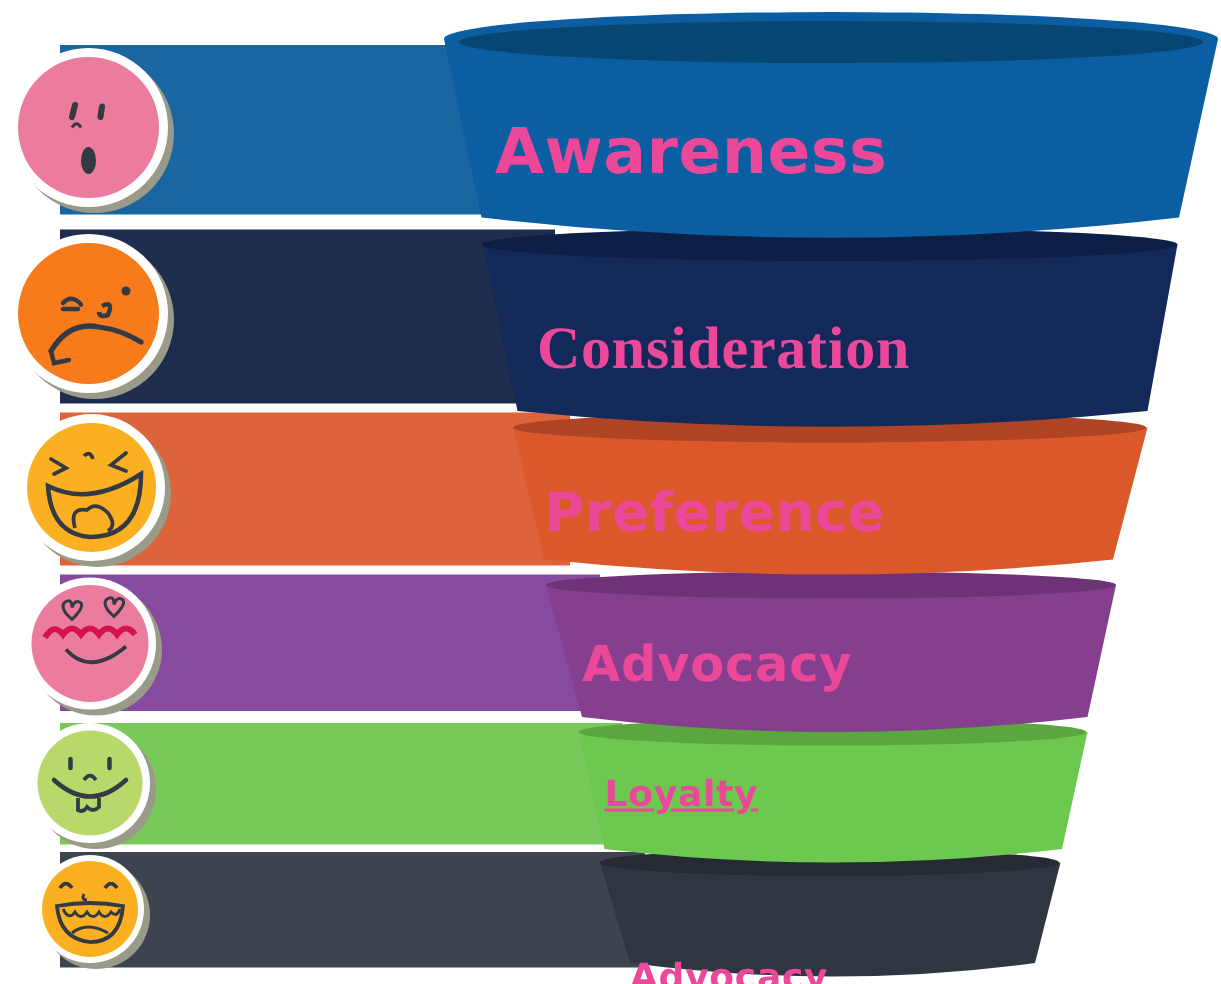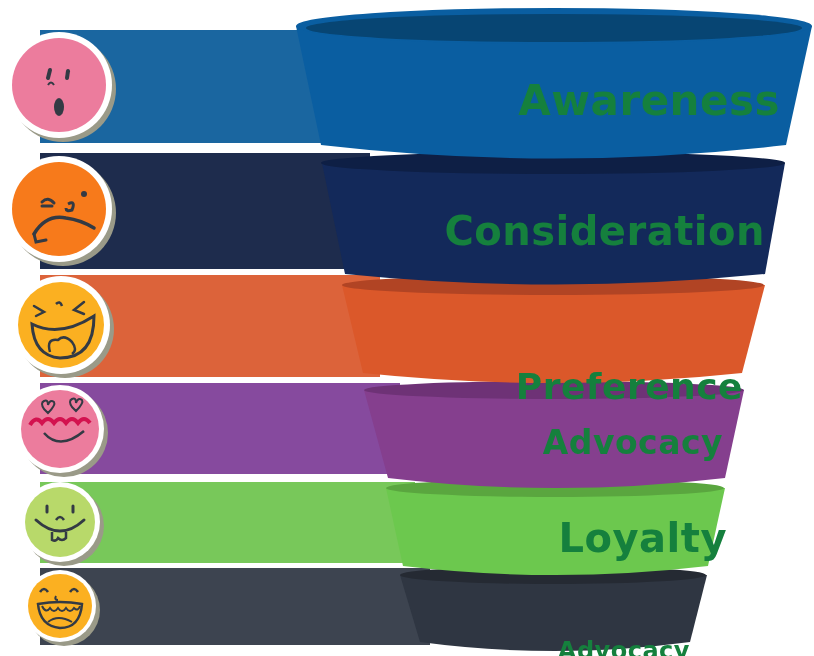--- a/index.html
+++ b/index.html
@@ -1,20 +1,20 @@
 <!DOCTYPE html>
 <html><head>
 <meta charset="utf-8">
 <style>
   html,body{margin:0;padding:0;background:#ffffff;}
   body{width:814px;height:656px;position:relative;overflow:hidden;font-family:"DejaVu Sans","Liberation Sans",sans-serif;}
   .bar{position:absolute;left:40px;}
   .face-wrap{position:absolute;border-radius:50%;background:#ffffff;box-shadow:4px 4px 0 #9a9a88;}
   svg.funnel{position:absolute;left:0;top:0;}
-  .label{position:absolute;color:#15803d;text-align:right;font-weight:600;letter-spacing:0.5px;}
+  .label{position:absolute;color:#ec4899;text-align:left;font-weight:600;letter-spacing:0.5px;}
 </style>
 </head>
 <body>
 
 <div class="bar" style="top:30px;height:113px;width:300px;background:#1a66a0;"></div>
 <div class="bar" style="top:153px;height:116px;width:330px;background:#1e2c4d;"></div>
 <div class="bar" style="top:275px;height:102px;width:340px;background:#dc633a;"></div>
 <div class="bar" style="top:383px;height:91px;width:360px;background:#864a9e;"></div>
 <div class="bar" style="top:482px;height:81px;width:375px;background:#78c85a;"></div>
 <div class="bar" style="top:568px;height:77px;width:390px;background:#3d4450;"></div>
@@ -47,24 +47,24 @@
   </g>
 
   <g>
     <path d="M296 26 L321 145 Q555 172 786 145 L812 26 Z" fill="#0a5ea1"></path>
     <ellipse cx="554" cy="26" rx="258" ry="18" fill="#0a5ea1"></ellipse>
     <ellipse cx="554" cy="28" rx="248" ry="14" fill="#074573"></ellipse>
   </g>
 </svg>
 
 <div class="label" style="left:330px;width:450px;top:76px;font-size:42px;">Awareness</div>
-<div class="label" style="left:345px;width:420px;top:208px;font-size:40px;">Consideration</div>
-<div class="label" style="left:363px;width:380px;top:322px;font-size:36px;margin-top:44px;">Preference</div>
+<div class="label" style="left:358px;width:420px;top:208px;font-size:40px;font-family:Liberation Serif, serif;">Consideration</div>
+<div class="label" style="left:363px;width:380px;top:322px;font-size:36px;">Preference</div>
 <div class="label" style="left:388px;width:335px;top:423px;font-size:33px;">Advocacy</div>
-<div class="label" style="left:422px;width:305px;top:515px;font-size:40px;">Loyalty</div>
+<div class="label" style="left:403px;width:305px;top:515px;font-size:24px;text-decoration:underline;">Loyalty</div>
 <div class="label" style="left:420px;width:270px;top:601px;font-size:24px;margin-top:36px;">Advocacy</div>
 
 <div class="face-wrap" style="left:6px;top:32px;width:106px;height:106px;">
   <svg width="106" height="106" viewBox="0 0 106 106">
     <circle cx="53" cy="53" r="47" fill="#ec7c9d"></circle>
     <path d="M44 38 L42 46" stroke="#333a44" stroke-width="4" stroke-linecap="round"></path>
     <path d="M62 39 L61 46" stroke="#333a44" stroke-width="4" stroke-linecap="round"></path>
     <path d="M42 53 Q45 48 48 53" stroke="#333a44" stroke-width="2" fill="none"></path>
     <ellipse cx="53" cy="75" rx="5" ry="9" fill="#333a44"></ellipse>
   </svg>

